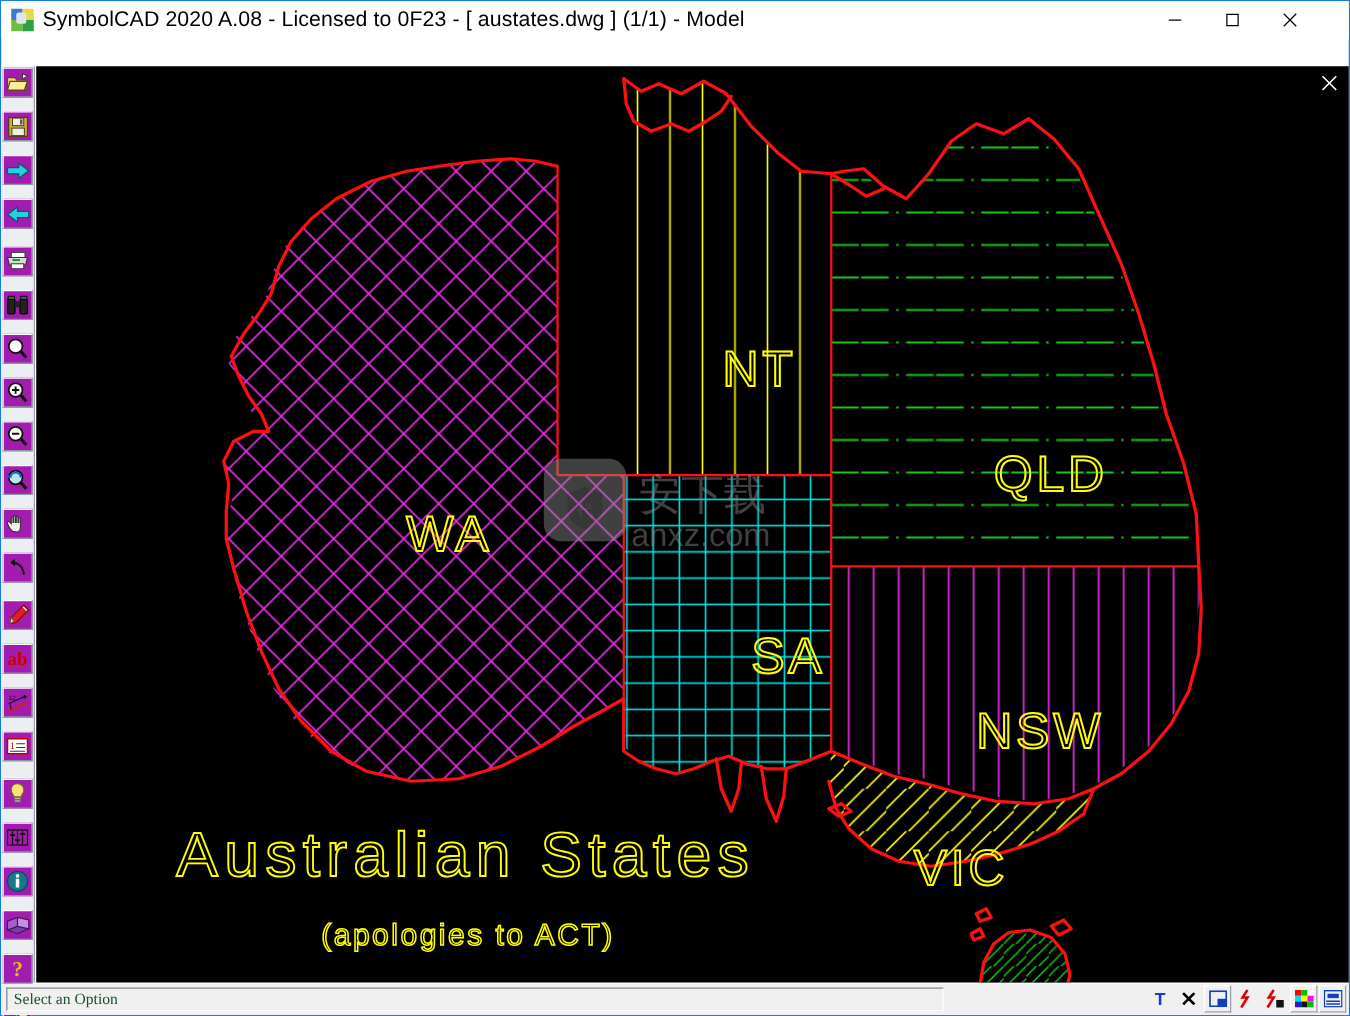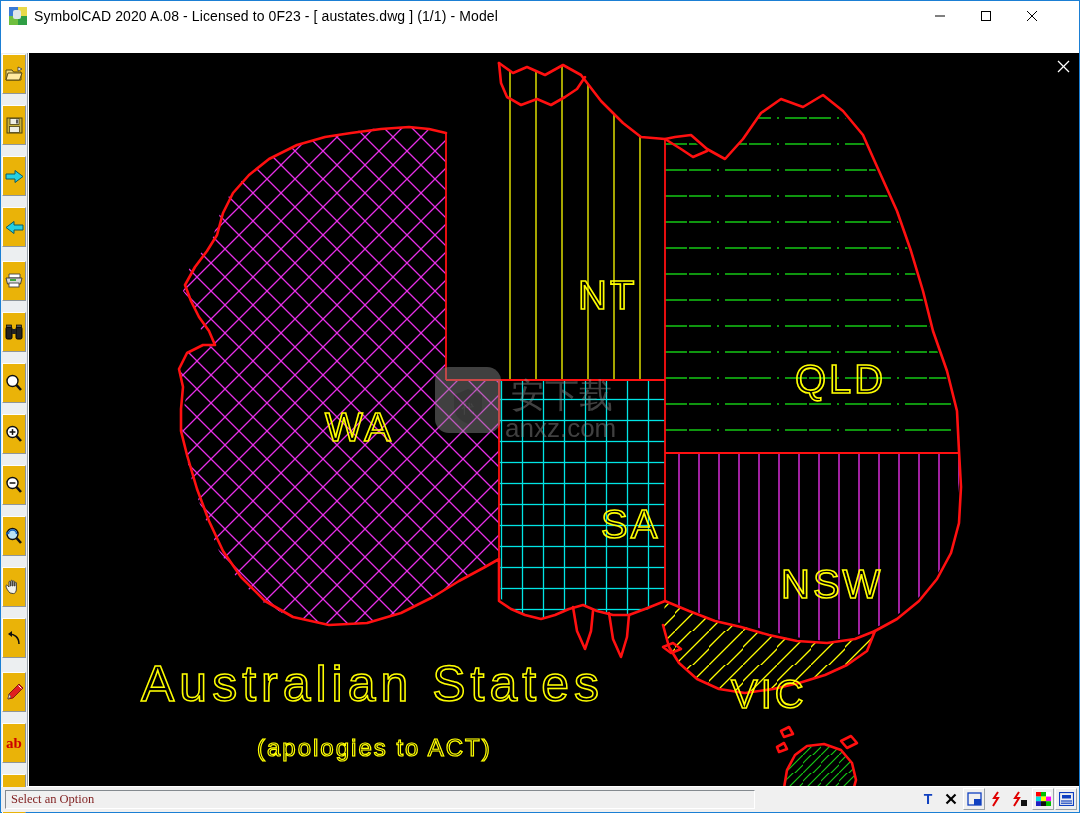--- a/index.html
+++ b/index.html
@@ -12,42 +12,42 @@
 
   
   #titlebar{position:absolute;left:0;top:0;width:1078px;height:30px;
             background:#ffffff;display:flex;align-items:center;}
   #app-icon{width:18px;height:18px;margin-left:8px;margin-right:7px;position:relative;flex:0 0 auto;}
   #app-icon .q1{position:absolute;left:0;top:0;width:9px;height:9px;background:#3a7bd5;}
   #app-icon .q2{position:absolute;left:9px;top:0;width:9px;height:9px;background:#e8d94a;}
   #app-icon .q3{position:absolute;left:0;top:9px;width:9px;height:9px;background:#6fbf3e;}
   #app-icon .q4{position:absolute;left:9px;top:9px;width:9px;height:9px;background:#2f9e44;}
   #app-icon .dot{position:absolute;left:4px;top:3px;width:8px;height:9px;background:#dfe6ea;border-radius:2px;}
-  #title-text{font-size:14px;color:#000;white-space:nowrap;letter-spacing:.1px;}
+  #title-text{font-size:17px;color:#000;white-space:nowrap;letter-spacing:.1px;}
 
   .wbtn{position:absolute;top:0;width:46px;height:30px;display:flex;
         align-items:center;justify-content:center;}
   #btn-min{right:116px;}
   #btn-max{right:70px;}
   #btn-close{right:24px;}
   .wbtn svg{display:block;}
 
   
   #menubar{position:absolute;left:0;top:30px;width:1078px;height:22px;
            background:#ffffff;display:flex;align-items:center;padding-left:8px;
            box-sizing:border-box;}
   .menu-item{font-size:13.5px;color:#000;padding:2px 9px;white-space:nowrap;}
 
   
   #toolbar{position:absolute;left:0;top:52px;width:27px;height:733px;
            background:#eceff1;border-right:1px solid #9aa2a8;box-sizing:border-box;}
   #tb-inner{position:absolute;left:1px;top:1px;width:24px;}
-  .tool{width:24px;height:40px;margin-bottom:11px;position:relative;
+  .tool{width:24px;height:24px;margin-bottom:11px;position:relative;
         display:flex;align-items:center;justify-content:center;
-        background:#eab308;border-top:1px solid #fdfefe;border-left:1px solid #fdfefe;
+        background:#a21caf;border-top:1px solid #fdfefe;border-left:1px solid #fdfefe;
         border-right:1px solid #8e969c;border-bottom:1px solid #8e969c;box-sizing:border-box;}
   .tool svg{display:block;}
   .tgap{height:3px;}
 
   
   #canvas-wrap{position:absolute;left:28px;top:52px;width:1050px;height:733px;
                background:#000;overflow:hidden;}
   #canvas-close{position:absolute;right:6px;top:3px;width:20px;height:20px;
                 display:flex;align-items:center;justify-content:center;z-index:40;}
 
@@ -57,21 +57,21 @@
   #watermark{position:absolute;left:404px;top:312px;width:240px;height:80px;
              z-index:25;opacity:.45;}
 
   
   #statusbar{position:absolute;left:0;top:786px;width:1078px;height:25px;
              background:#f0f0f0;display:flex;align-items:center;}
   #status-field{margin-left:4px;width:750px;height:19px;background:#f0f0f0;
                 border-top:1px solid #848a8f;border-left:1px solid #848a8f;
                 border-right:1px solid #ffffff;border-bottom:1px solid #ffffff;
                 display:flex;align-items:center;box-sizing:border-box;}
-  #status-text{font-family:"Liberation Serif",serif;font-size:12.5px;color:#7f1d1d;
+  #status-text{font-family:"Liberation Serif",serif;font-size:12.5px;color:#14532d;
                padding-left:5px;white-space:nowrap;}
   #status-icons{position:absolute;right:2px;top:1px;display:flex;align-items:center;}
   .sbtn{width:22px;height:22px;margin-left:1px;display:flex;align-items:center;
         justify-content:center;background:#f0f0f0;box-sizing:border-box;}
   .sbtn.framed{border-top:1px solid #ffffff;border-left:1px solid #ffffff;
                border-right:1px solid #9aa2a8;border-bottom:1px solid #9aa2a8;}
   .sbtn svg{display:block;}
 </style>
 </head>
 <body>

